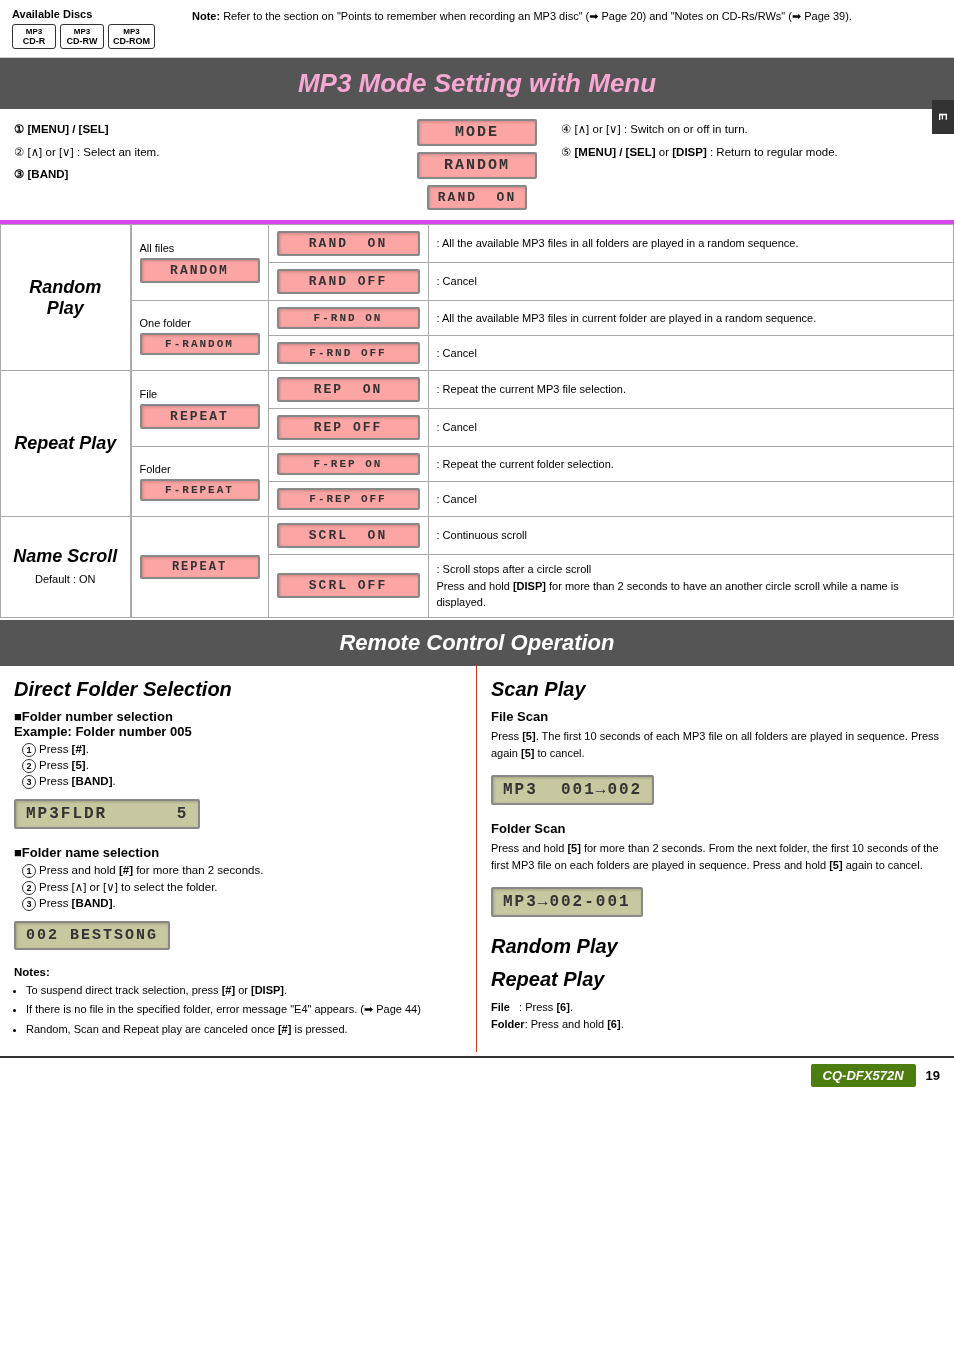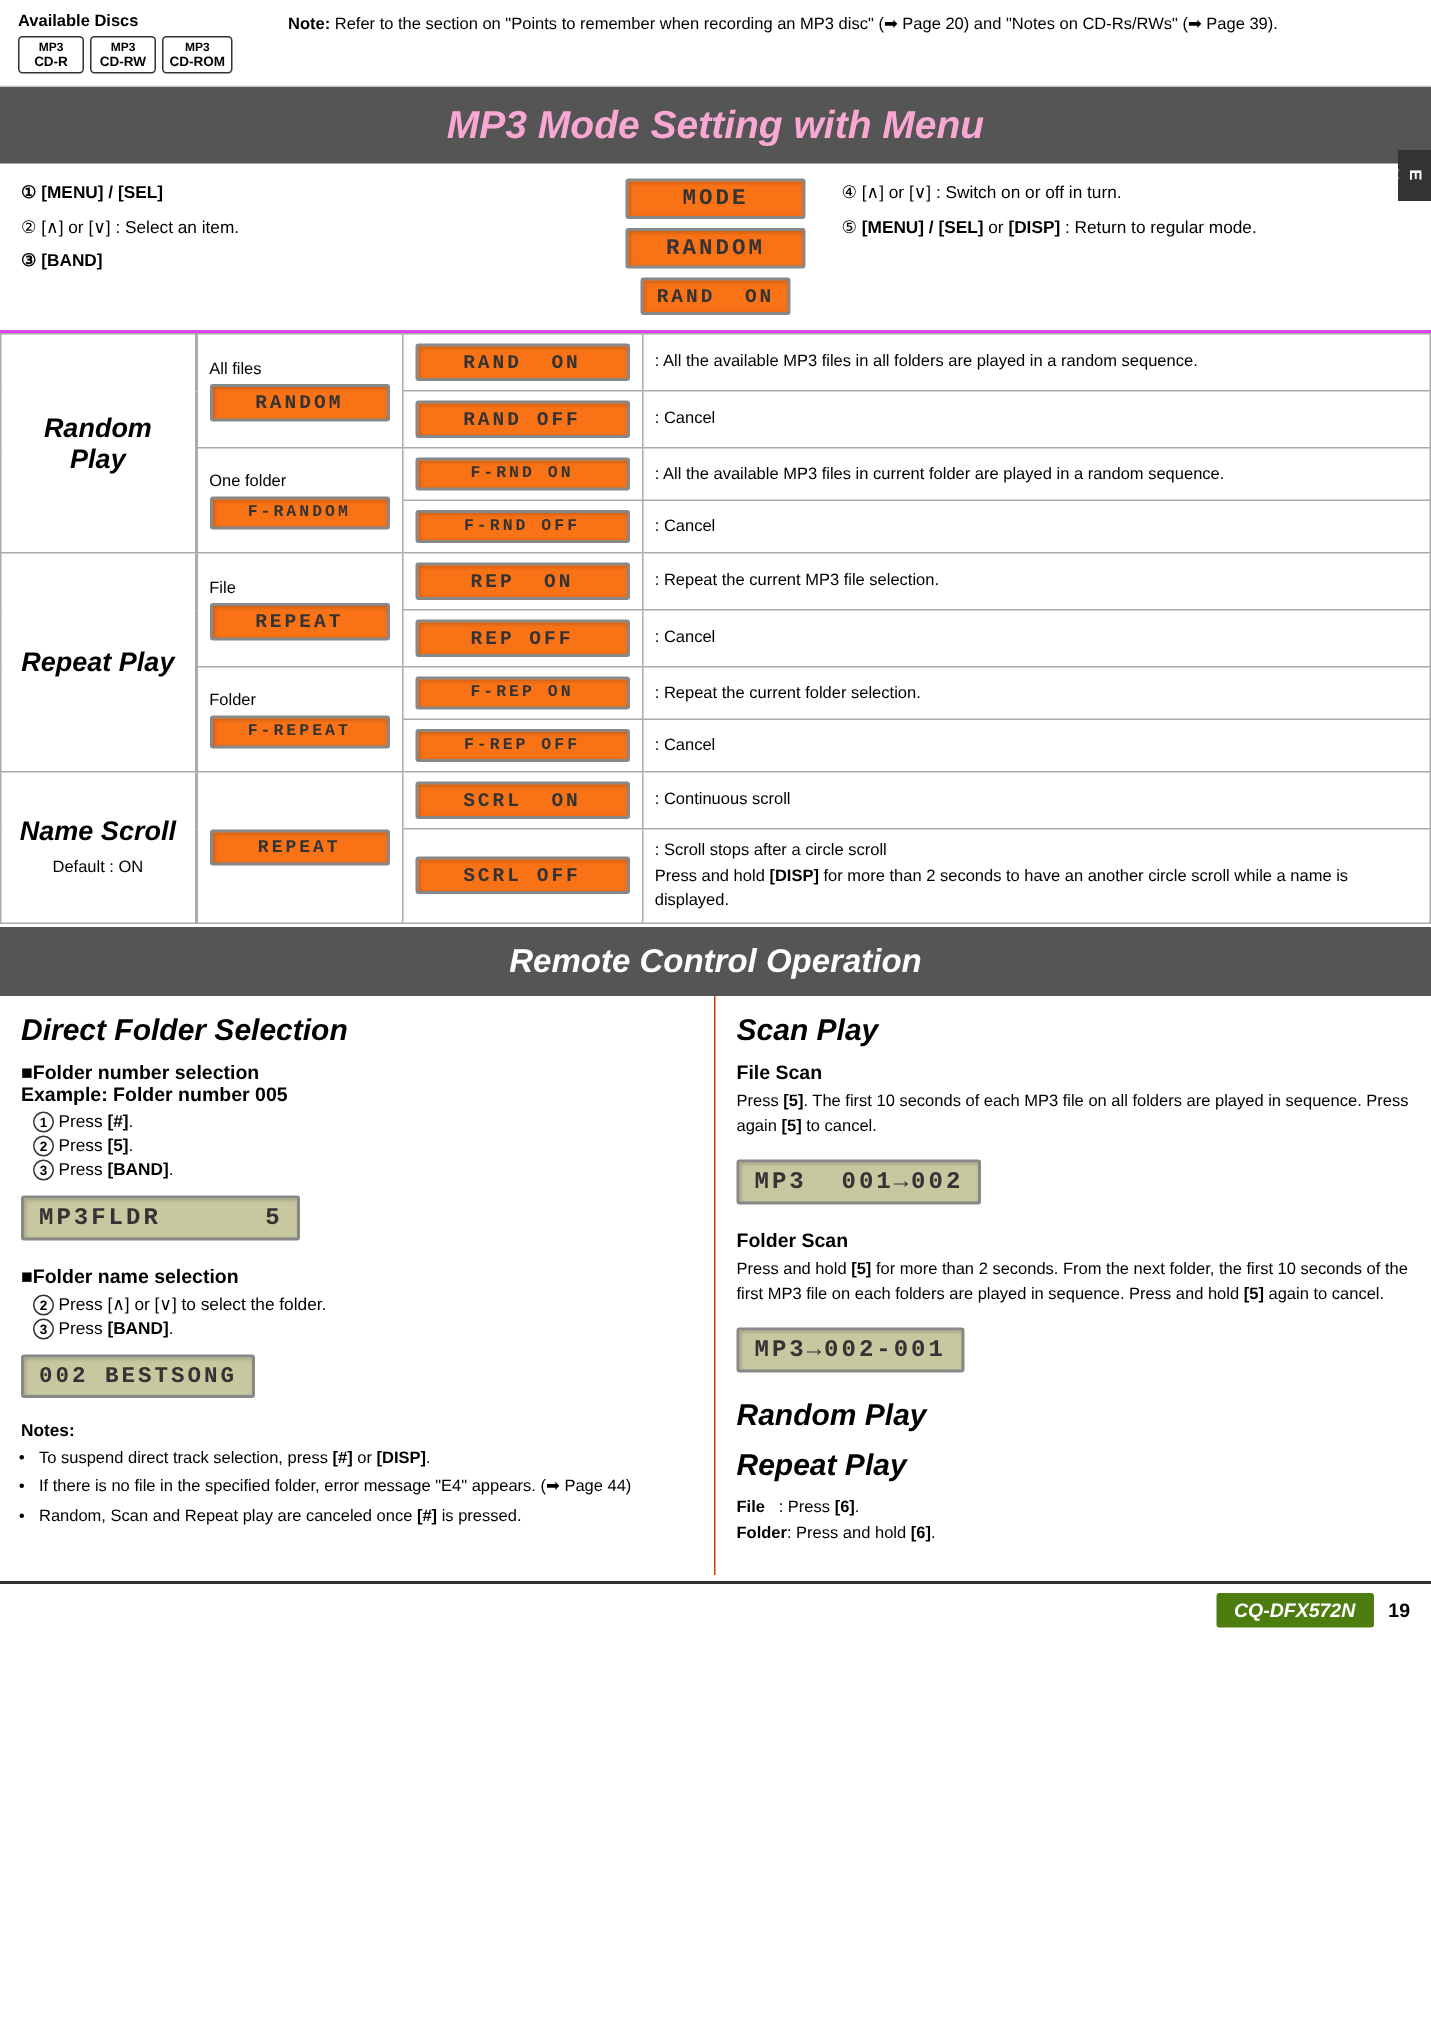--- a/index.html
+++ b/index.html
@@ -92,37 +92,37 @@
       margin: 0;
     }
 
     
     .menu-steps {
       padding: 10px 14px;
       display: grid;
       grid-template-columns: 1fr 160px 1fr;
       gap: 4px;
       align-items: start;
-      border-bottom: 2px solid #d946ef;
+      border-bottom: 4px solid #d946ef;
     }
     .step-col { font-size: 11.5px; line-height: 1.8; }
     .step-col p { margin-bottom: 2px; }
     .step-col strong { font-weight: bold; }
 
     .lcd-display-col {
       display: flex;
       flex-direction: column;
       gap: 6px;
       align-items: center;
       justify-content: center;
     }
 
     
     .lcd {
-      background: #f97316;
+      background: #fca5a5;
       border: 2px solid #888;
       border-radius: 2px;
       padding: 3px 8px;
       font-family: 'Courier New', monospace;
       font-size: 15px;
       font-weight: bold;
       color: #333;
       letter-spacing: 2px;
       min-width: 120px;
       text-align: center;
@@ -433,20 +433,21 @@
     </div>
     <ul class="step-list">
       <li><span class="circle-num">1</span>Press <strong>[#]</strong>.</li>
       <li><span class="circle-num">2</span>Press <strong>[5]</strong>.</li>
       <li><span class="circle-num">3</span>Press <strong>[BAND]</strong>.</li>
     </ul>
     <div class="lcd-display-wide">MP3FLDR&nbsp;&nbsp;&nbsp;&nbsp;&nbsp;&nbsp;5</div>
 
     <div class="subsection-title" style="margin-top:10px;">■Folder name selection</div>
     <ul class="step-list">
+      <li><span class="circle-num">1</span>Press and hold <strong>[#]</strong> for more than 2 seconds.</li>
       <li><span class="circle-num">2</span>Press [∧] or [∨] to select the folder.</li>
       <li><span class="circle-num">3</span>Press <strong>[BAND]</strong>.</li>
     </ul>
     <div class="lcd-display-wide" style="font-size:15px;">002&nbsp;BESTSONG</div>
 
     <div class="notes-section">
       <div class="notes-title">Notes:</div>
       <ul class="notes-list">
         <li>To suspend direct track selection, press <strong>[#]</strong> or <strong>[DISP]</strong>.</li>
         <li>If there is no file in the specified folder, error message "E4" appears. (➡ Page 44)</li>

